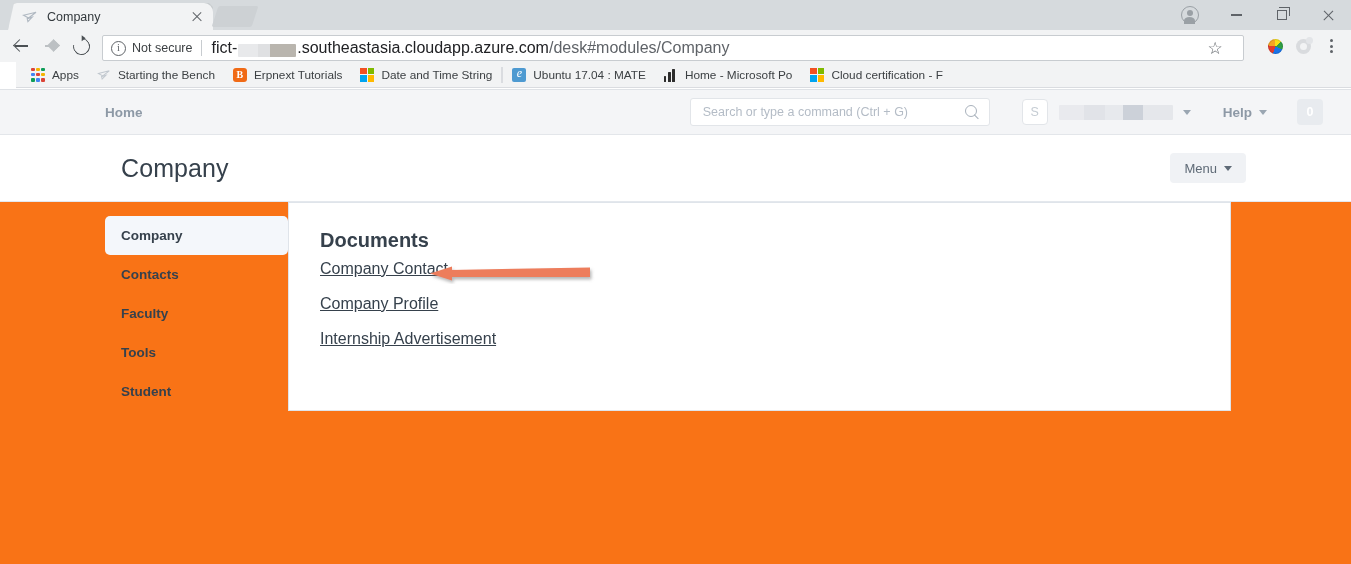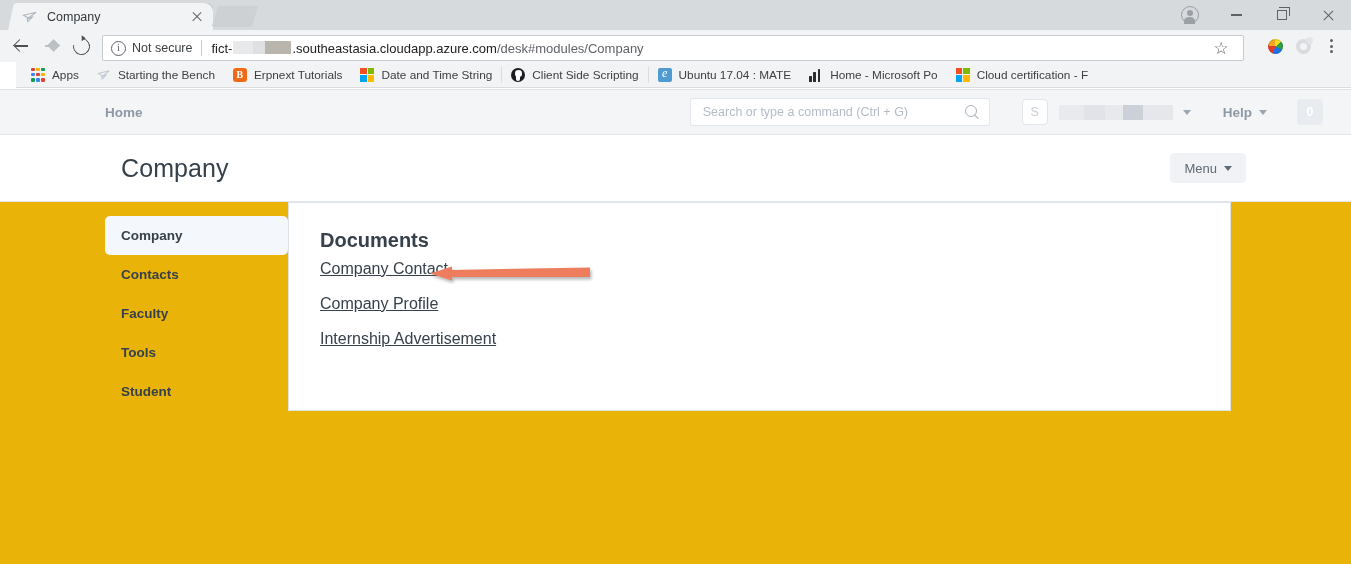--- a/index.html
+++ b/index.html
@@ -73,29 +73,29 @@
   .arr.back:before{left:2px;} .arr.back:after{left:2px;}
   .arr.fwd{transform:scaleX(-1);} .arr.fwd:before{left:1px;} .arr.fwd:after{left:1px;}
   .arr.fwd-dis:before,.arr.fwd-dis:after{border-color:#bcc0c3;background:#bcc0c3;}
   .reload { width:17px;height:17px;border:1.7px solid #4b5054;border-radius:50%;
             border-top-color:transparent; transform: rotate(-35deg); position:relative;}
   .reload:after{content:"";position:absolute;right:-1px;top:-1px;width:0;height:0;
     border-left:4px solid #4b5054;border-top:3px solid transparent;border-bottom:3px solid transparent;transform:rotate(35deg);}
   .omnibox {
     flex: 1 1 auto; height: 26px; margin: 4px 8px 0 6px;
     background:#fff; border:1px solid #c8ccd0; border-radius:2px;
-    display:flex; align-items:center; padding: 0 12px 0 8px; gap:0;
+    display:flex; align-items:center; padding: 0 18px 0 8px; gap:0;
   }
   .info-ico { width:15px;height:15px;border:1.4px solid #5f6368;border-radius:50%;
      position:relative; flex:0 0 15px; }
   .info-ico:before{content:"i";position:absolute;left:0;right:0;top:-2px;text-align:center;
      font-size:10.5px;font-family:"Liberation Serif",serif;color:#5f6368;line-height:15px;}
   .notsecure { font-size:12.5px; color:#3c4043; margin-left:6px; white-space:nowrap; }
   .om-sep { width:1px; height:16px; background:#c8ccd0; margin: 0 9px; }
-  .url { font-size:13px; color:#202124; white-space:nowrap; display:flex; align-items:flex-start; }
+  .url { font-size:16px; color:#202124; white-space:nowrap; display:flex; align-items:flex-end; }
   .url .dim { color:#5f6368; }
   .redact {
     display:inline-block; width:58px; height:13px; vertical-align:-2px;
     background: linear-gradient(90deg,#e8e9eb 0 34%,#dfe0e2 34% 55%,#b9b5ae 55% 100%);
     margin: 0 1px; border-radius:1px;
   }
   .om-right { margin-left:auto; display:flex; align-items:center; }
   .star {
     width:16px;height:15px; position:relative; margin-right:2px;
     color:#5f6368; font-size:17px; line-height:15px; text-align:center;
@@ -140,21 +140,21 @@
   .fav-github:before{content:"";position:absolute;left:3.2px;top:2.4px;width:7.6px;height:7px;border-radius:50% 50% 45% 45%;background:#fff;}
   .fav-github:after{content:"";position:absolute;left:5px;top:8px;width:4px;height:5px;background:#fff;border-radius:0 0 2px 2px;}
   .fav-ubuntu { width:14px;height:14px;border-radius:2px;background:#4e9ad1;position:relative;overflow:hidden;}
   .fav-ubuntu:before{content:"e";position:absolute;left:0;right:0;top:-2px;text-align:center;color:#fff;font-size:12px;font-family:"Liberation Serif",serif;font-style:italic;}
   .fav-bars { width:14px;height:14px;display:flex;align-items:flex-end;gap:1.6px;}
   .fav-bars i{width:2.6px;background:#2c2c2c;display:block;border-radius:.5px;}
   .bm-fade { position:absolute; right:0; top:0; width:26px; height:100%;
              background:linear-gradient(90deg,rgba(242,243,244,0),#f2f3f4); }
 
   
-  .app { position:absolute; left:0; top:89px; width:1351px; height:475px; background:#eab308; }
+  .app { position:absolute; left:0; top:89px; width:1351px; height:475px; background:#f97316; }
 
   .app-navbar {
     height: 46px; background:#f4f5f7; border-bottom:1px solid #e3e6ea;
     border-top:1px solid #dfe2e6;
     display:flex; align-items:center; padding: 0 28px 0 105px;
   }
   .nav-home { font-size:13.5px; color:#8d99a6; font-weight:600; }
   .nav-search {
     margin-left:auto; width:300px; height:28px; background:#fff;
     border:1px solid #e2e5e9; border-radius:3px;
@@ -342,24 +342,20 @@
         <i style="background:#f25022"></i>
           <i style="background:#7fba00"></i>
         <i style="background:#00a4ef"></i>
           <i style="background:#ffb900"></i>
       </span>
       <span class="bm-label">Date and Time String</span>
     </div>
 
     <div class="bm-sep"></div>
 
-    <div class="bm">
-      <span class="fav-github"></span>
-      <span class="bm-label">Client Side Scripting</span>
-    </div>
 
     <div class="bm-sep"></div>
 
     <div class="bm">
       <span class="fav-ubuntu"></span>
       <span class="bm-label">Ubuntu 17.04 : MATE</span>
     </div>
 
     <div class="bm">
       <span class="fav-bars">

